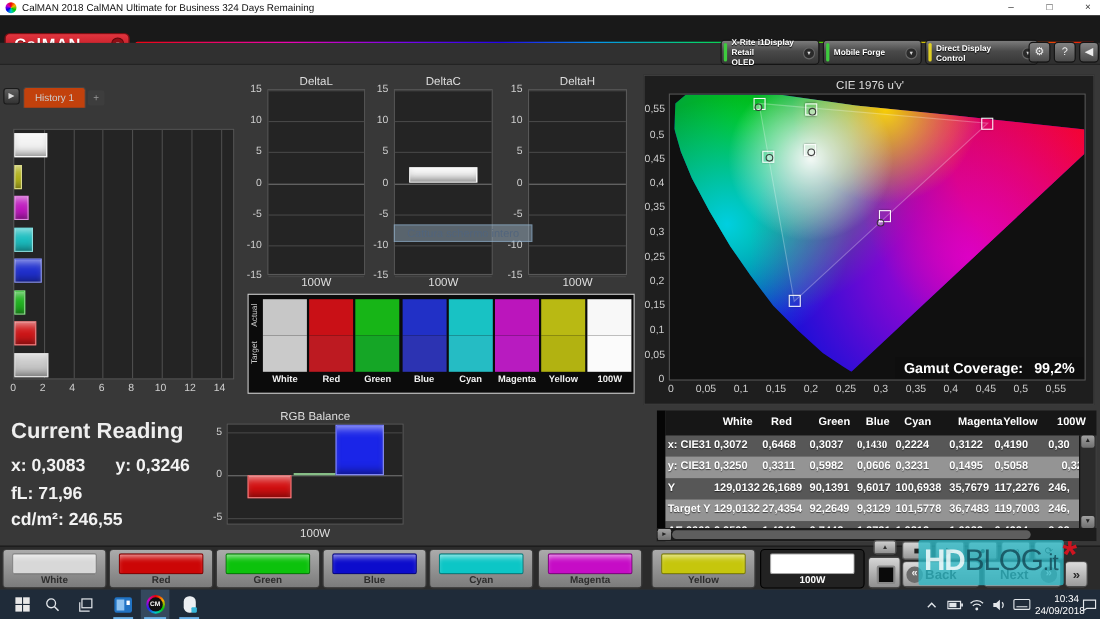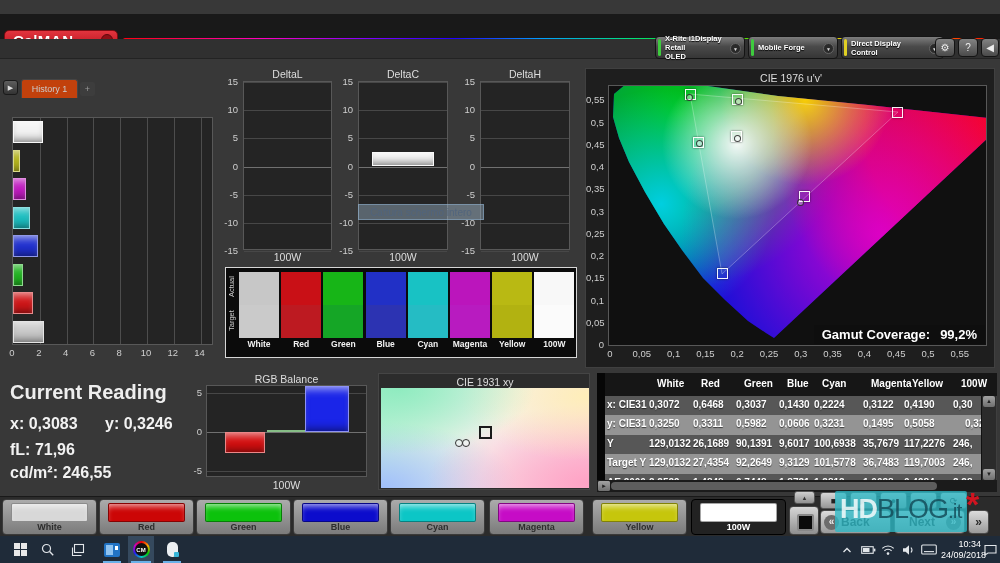--- a/index.html
+++ b/index.html
@@ -137,20 +137,27 @@
   #app1-icon b{position:absolute;left:11px;top:3px;width:3px;height:4px;background:#fff;}
   #app3-icon{width:11px;height:15px;background:#eceff2;border-radius:5px;position:relative;}
   #app3-icon i{position:absolute;right:-1px;bottom:0px;width:5px;height:5px;background:#37b6d9;border-radius:1px;}
   #clock{position:absolute;left:941px;top:3px;width:40px;text-align:right;color:#fff;font-size:9px;line-height:10.5px;}
 </style>
 </head>
 <body>
 
 <div id="app">
 
+  <div id="titlebar">
+    <div id="titlebar-icon"></div>
+    <div id="window-title">CalMAN 2018 CalMAN Ultimate for Business 324 Days Remaining</div>
+    <div class="wc" style="left:905px;">–</div>
+    <div class="wc" style="left:940px;">□</div>
+    <div class="wc" style="left:975px;">×</div>
+  </div>
 
   <div id="logobar">
     <div id="calman-logo">
       <div id="calman-logo-text">CalMAN</div>
       <div id="logo-caret">▼</div>
     </div>
     <div id="spectrum-line"></div>
   </div>
 
   <div id="tabbar">
@@ -400,47 +407,39 @@
   <div id="rgb-plot" class="panel" style="left:206px;top:385px;width:161px;height:92px;overflow:hidden;">
       <div class="grid-h" style="top: 7px;"></div>
       <div class="grid-h grid-zero" style="top: 46px;"></div>
       <div class="grid-h" style="top: 85px;"></div>
       <div class="bar" style="left: 18px; width: 40px; top: 46px; height: 21.06px; background: rgb(212, 15, 16);"></div>
       <div class="bar" style="left: 60px; width: 38px; top: 44.05px; height: 1.95px; background: rgb(13, 122, 13);"></div>
       <div class="bar" style="left: 98px; width: 44px; top: 0px; height: 46px; background: rgb(26, 37, 232);"></div>
     </div>
   <div class="ctitle" style="left:206px;top:479px;width:161px;">100W</div>
 
-  <div id="cie31-panel">
-    <div class="ctitle" style="left:0;top:2px;width:212px;">CIE 1931 xy</div>
-    <div id="cie31-field">
-        <div class="sq31" style="left: 97.916px; top: 38px;"></div>
-        <div class="dot31" style="left: 74.416px; top: 50.5px;"></div>
-        <div class="dot31" style="left: 81.488px; top: 50.5px;"></div>
-      </div>
-  </div>
 
   <div id="data-table">
       <div class="tstrip"></div>
       <div class="thead">
         <div class="thcell" style="left: 52px;">White</div>
         <div class="thcell" style="left: 96px;">Red</div>
         <div class="thcell" style="left: 139px;">Green</div>
         <div class="thcell" style="left: 182px;">Blue</div>
         <div class="thcell" style="left: 217px;">Cyan</div>
         <div class="thcell" style="left: 266px;">Magenta</div>
         <div class="thcell" style="left: 307px;">Yellow</div>
         <div class="thcell" style="left: 356px;">100W</div>
       </div>
       <div class="trow" style="top: 23px; height: 19.4px;">
         <div class="tlabel">x: CIE31</div>
         <div class="tcell" style="left: 44px;">0,3072</div>
         <div class="tcell" style="left: 88px;">0,6468</div>
         <div class="tcell" style="left: 131px;">0,3037</div>
-        <div class="tcell" style="left: 174px;">0,1430</div>
+        <div class="tcell" style="left: 174px; font-family: Liberation Serif, serif;">0,1430</div>
         <div class="tcell" style="left: 209px;">0,2224</div>
         <div class="tcell" style="left: 258px;">0,3122</div>
         <div class="tcell" style="left: 299px;">0,4190</div>
         <div class="tcell" style="left: 348px;">0,30</div>
       </div>
       <div class="trow trow-light" style="top: 42.4px; height: 19.4px;">
         <div class="tlabel">y: CIE31</div>
         <div class="tcell" style="left: 44px;">0,3250</div>
         <div class="tcell" style="left: 88px;">0,3311</div>
         <div class="tcell" style="left: 131px;">0,5982</div>

